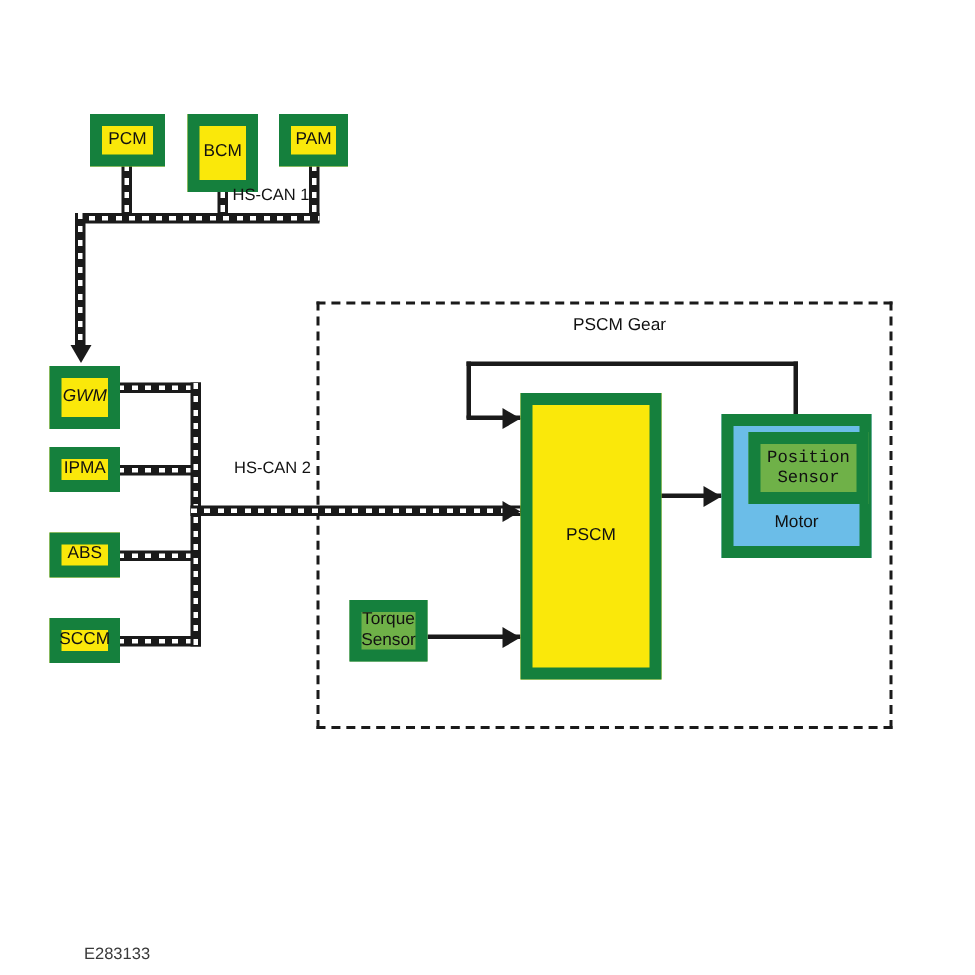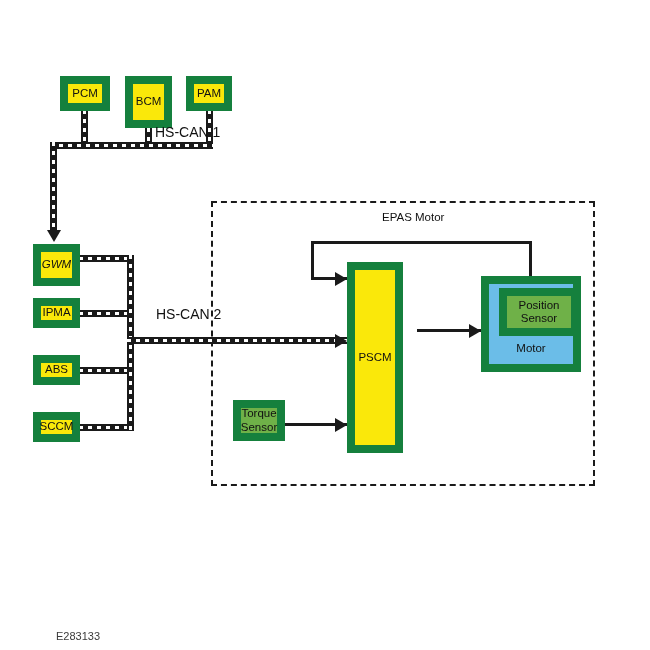--- a/index.html
+++ b/index.html
@@ -58,21 +58,21 @@
   .region-label {
     position: absolute;
     font-size: 11.5px;
     color: #111111;
     white-space: nowrap;
     z-index: 3;
   }
 
   .bus-label {
     position: absolute;
-    font-size: 14px;
+    font-size: 11px;
     color: #111111;
     white-space: nowrap;
     z-index: 6;
     text-align: center;
   }
 
   
   .bus-h {
     position: absolute;
     height: 7px;
@@ -133,21 +133,21 @@
     white-space: nowrap;
     margin-left: 48px;
   }
 </style>
 </head>
 <body>
 
 <div id="canvas">
 
   <div class="dashed-region" style="left:211px; top:201px; width:384px; height:285px;"></div>
-  <div class="region-label" style="left:382px; top:211px;">EPAS Motor</div>
+  <div class="region-label" style="left:382px; top:211px;">PSCM Gear</div>
 
   <div class="node yellow" style="left:60px; top:76px; width:50px; height:35px;">
     <span>PCM</span>
   </div>
   <div class="node yellow" style="left:125px; top:76px; width:47px; height:52px;">
     <span>BCM</span>
   </div>
   <div class="node yellow" style="left:186px; top:76px; width:46px; height:35px;">
     <span>PAM</span>
   </div>
@@ -179,36 +179,36 @@
   <div class="bus-h" style="left:79px; top:310px; width:55px;"></div>
   <div class="bus-h" style="left:79px; top:367px; width:55px;"></div>
   <div class="bus-h" style="left:79px; top:424px; width:55px;"></div>
 
   <div class="bus-v" style="left:127px; top:255px; height:176px;"></div>
 
   <div class="bus-h" style="left:127px; top:337px; width:222px;"></div>
   <div class="arrow-r" style="left:335px; top:333.5px;"></div>
   <div class="bus-label" style="left:156px; top:306px;">HS-CAN 2</div>
 
-  <div class="node yellow" style="left:347px; top:262px; width:56px; height:191px;">
+  <div class="node yellow" style="left:347px; top:262px; width:94px; height:191px;">
     <span>PSCM</span>
   </div>
 
   <div class="node green" style="left:233px; top:400px; width:52px; height:41px;">
     <span>
       <span>Torque</span><br>
       <span>Sensor</span>
     </span>
   </div>
 
   <div class="node blue motor" style="left:481px; top:276px; width:100px; height:96px;">
     <div class="motor-label">Motor</div>
   </div>
 
-  <div class="node green" style="left:499px; top:288px; width:80px; height:48px;">
+  <div class="node green" style="left:499px; top:288px; width:80px; height:48px;font-family:Liberation Mono, monospace;">
     <span>
       <span>Position</span><br>
       <span>Sensor</span>
     </span>
   </div>
 
   <div class="line-h" style="left:285px; top:423px; width:62px;"></div>
   <div class="arrow-r" style="left:335px; top:417.5px;"></div>
 
   <div class="line-h" style="left:417px; top:329px; width:64px;"></div>

